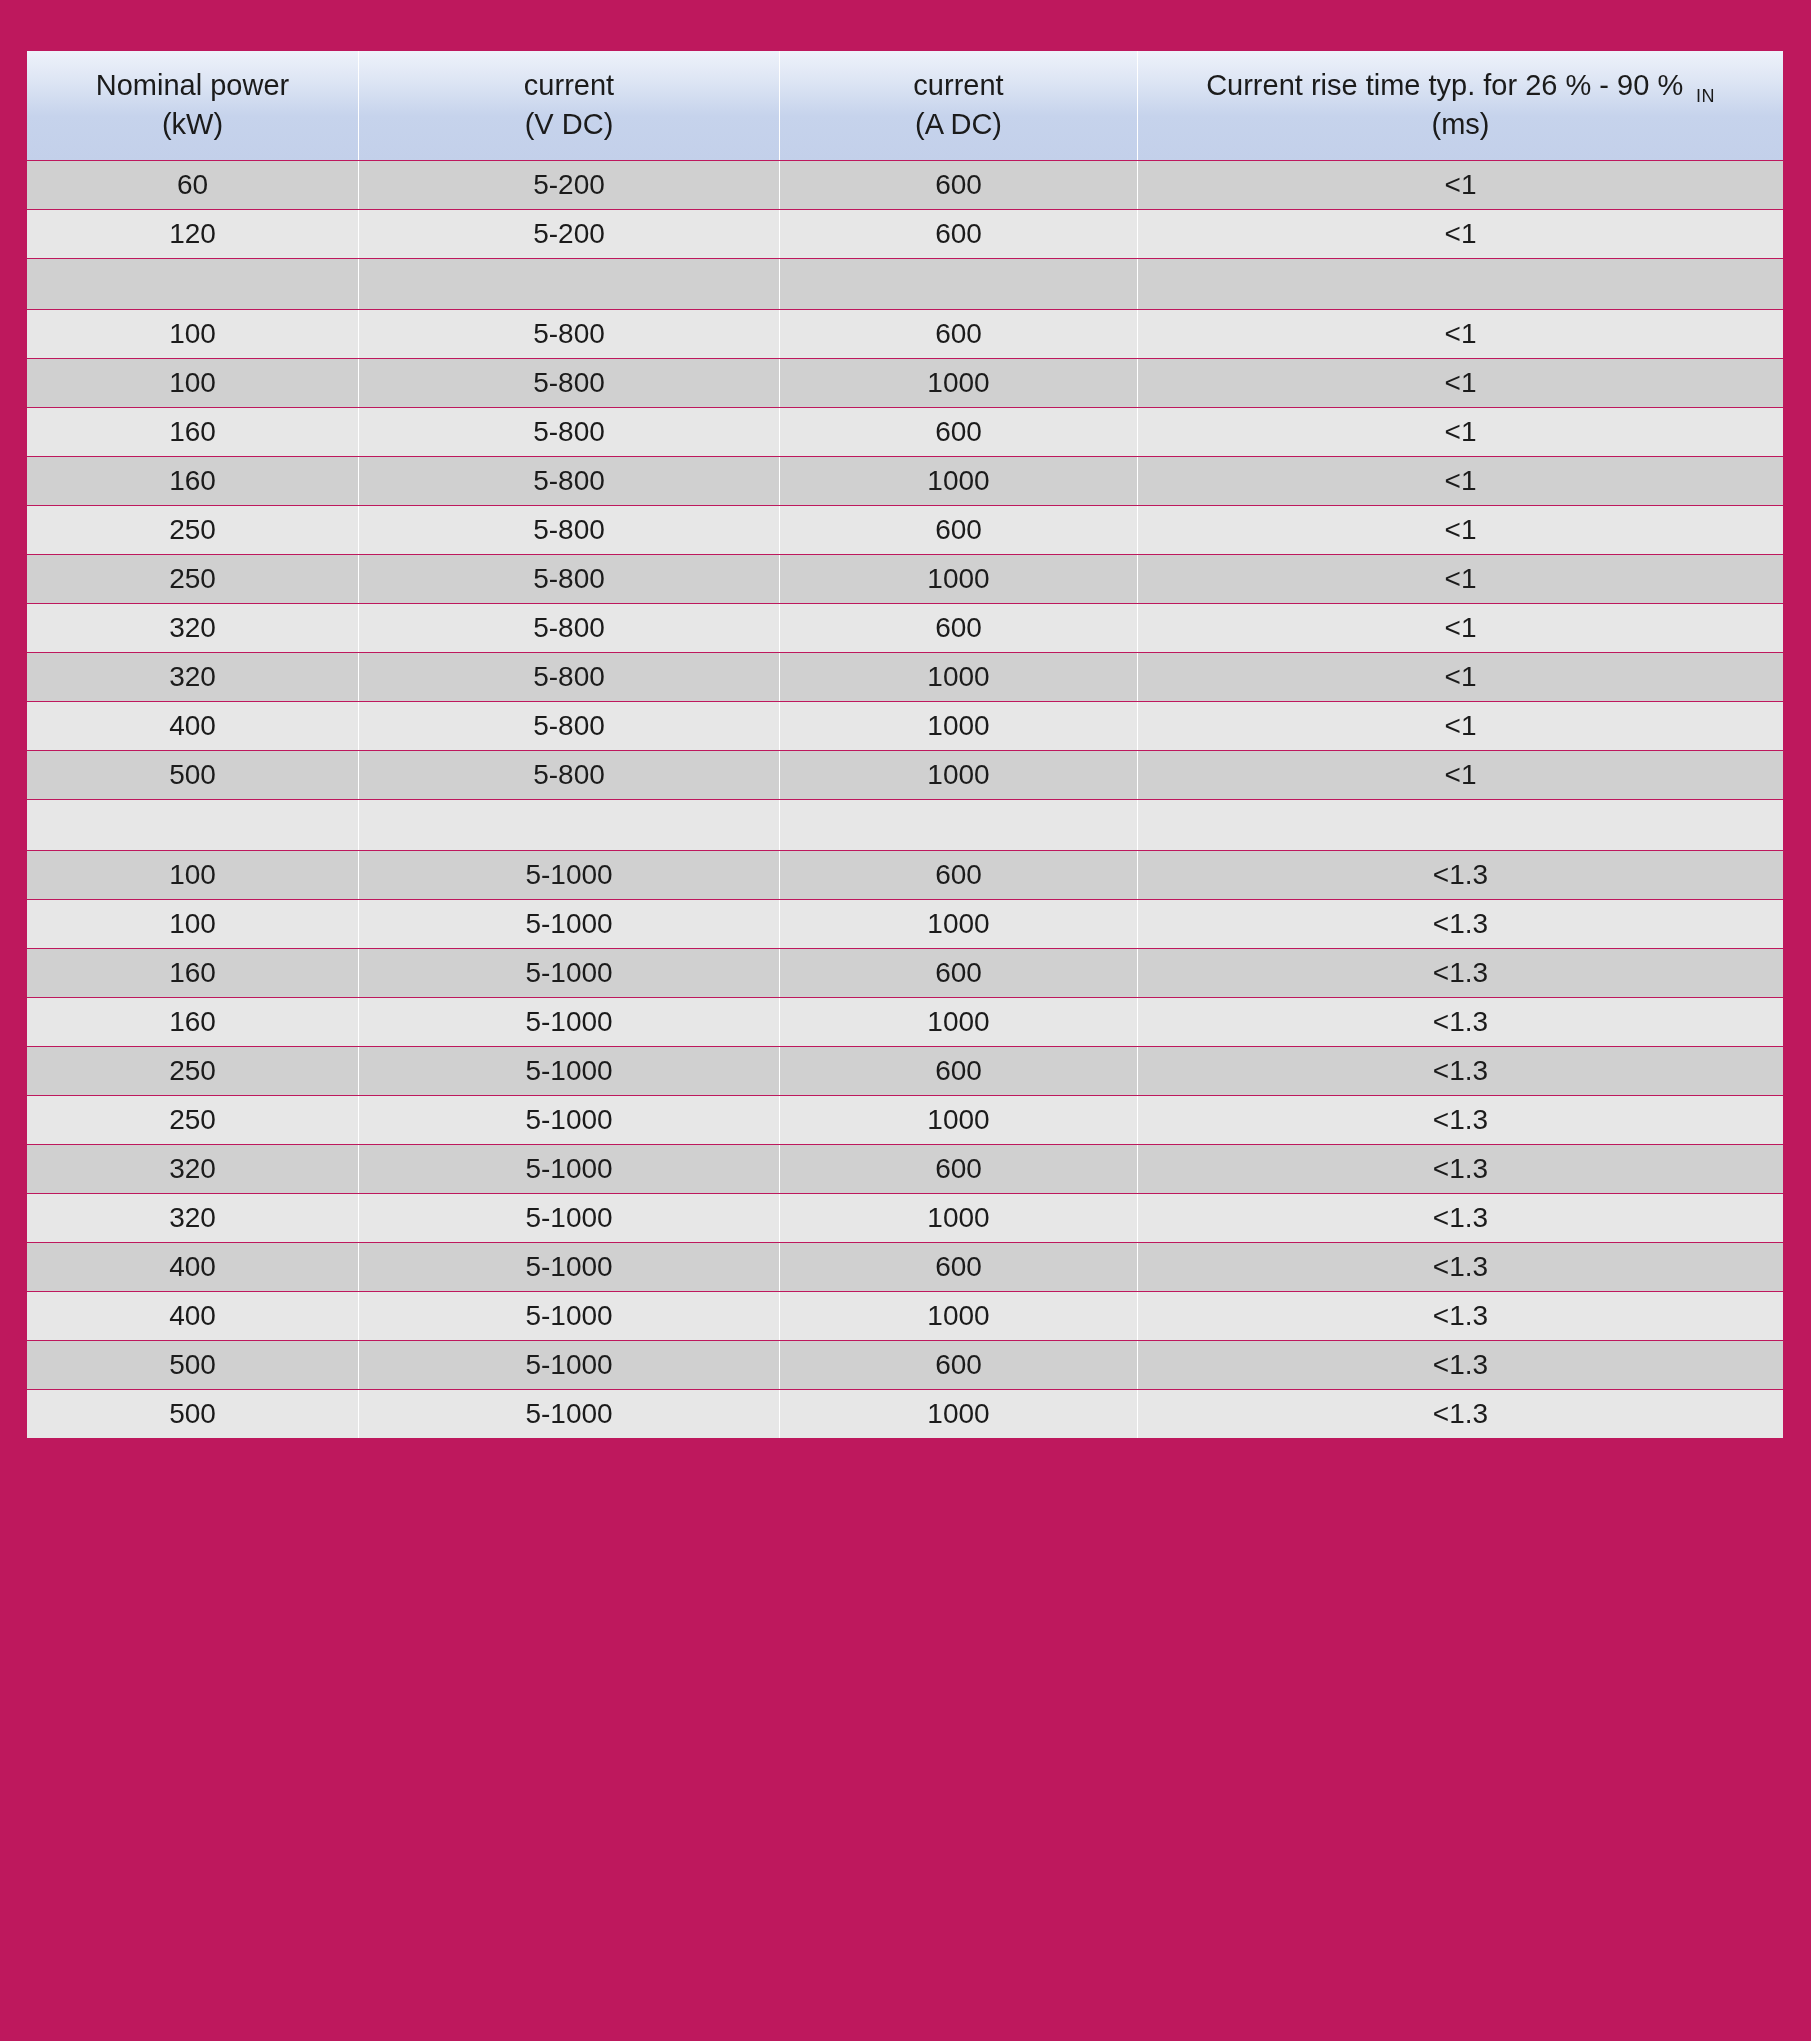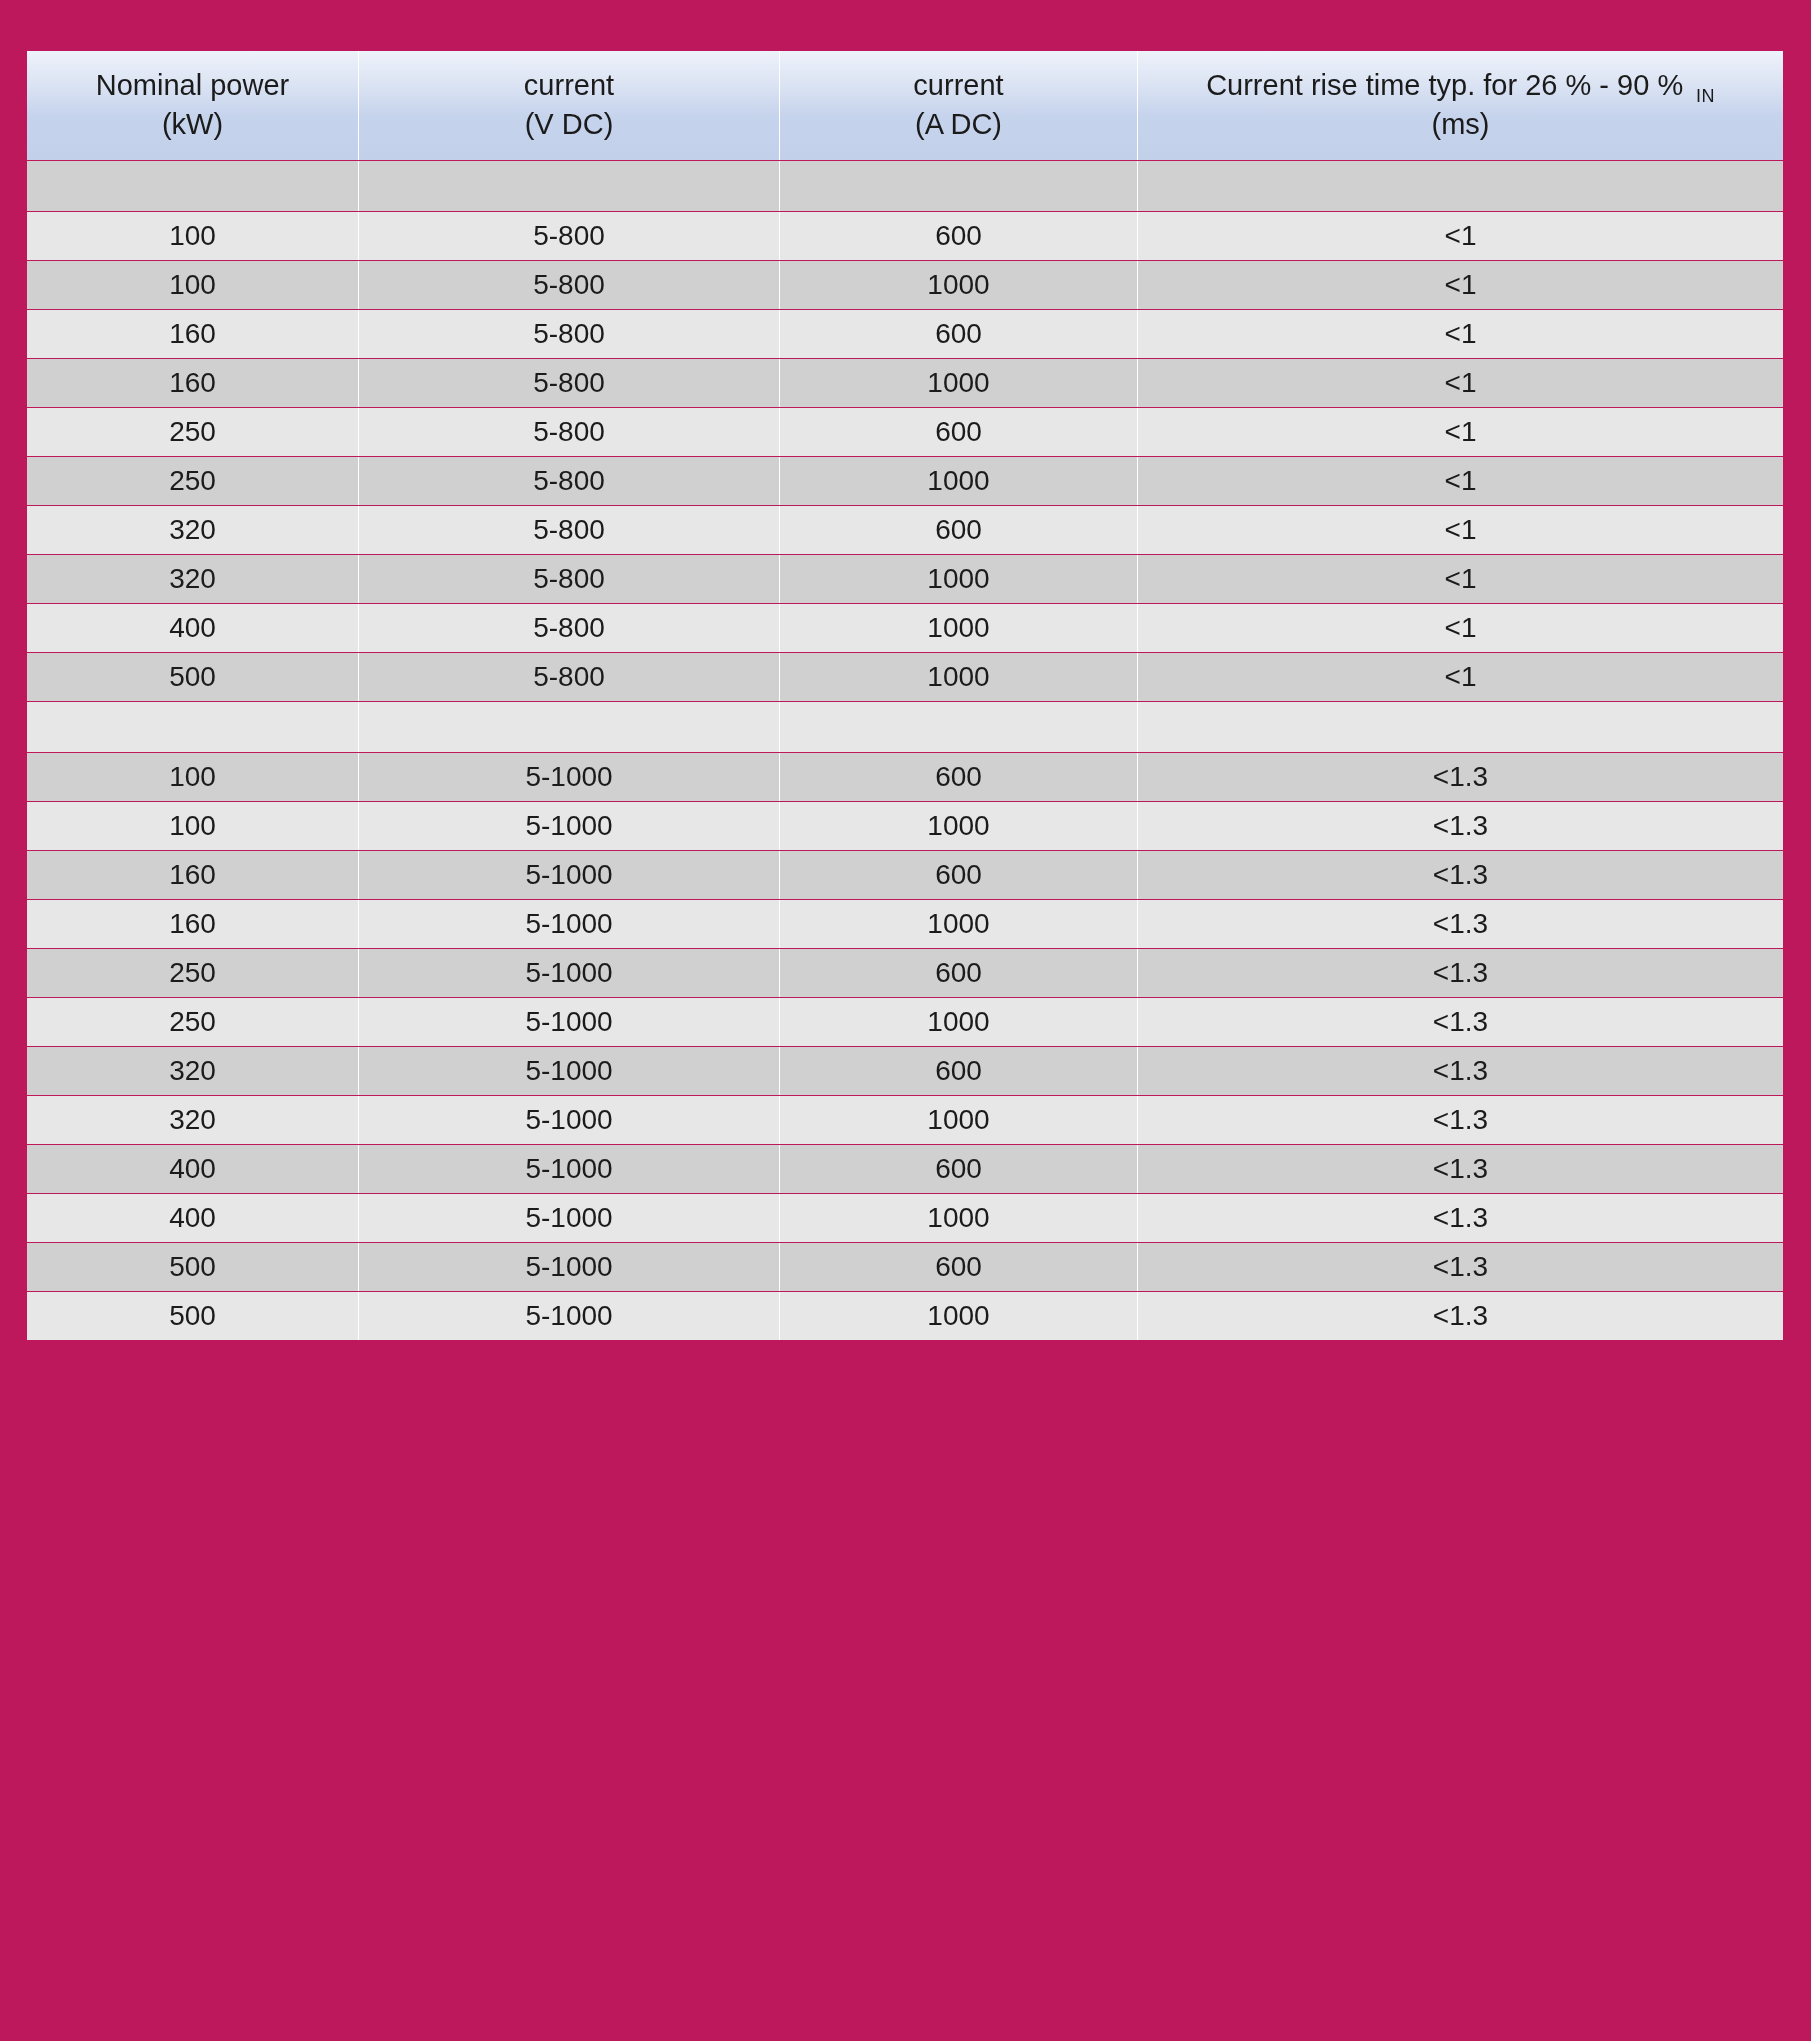--- a/index.html
+++ b/index.html
@@ -111,20 +111,32 @@
           <span class="hdr-line">current</span>
           <span class="hdr-line">(A DC)</span>
         </th>
         <th>
           <span class="hdr-line"><span>Current rise time typ. for 26 % - 90 % </span><sub>IN</sub></span>
           <span class="hdr-line">(ms)</span>
         </th>
       </tr>
     </thead>
     <tbody id="table-body">
+        <tr class="band-dark">
+          <td>60</td>
+          <td>5-200</td>
+          <td>600</td>
+          <td>&lt;1</td>
+        </tr>
+        <tr class="band-light">
+          <td>120</td>
+          <td>5-200</td>
+          <td>600</td>
+          <td>&lt;1</td>
+        </tr>
         <tr class="spacer-row spacer-dark">
           <td></td>
           <td></td>
           <td></td>
           <td></td>
         </tr>
         <tr class="band-light">
           <td>100</td>
           <td>5-800</td>
           <td>600</td>

